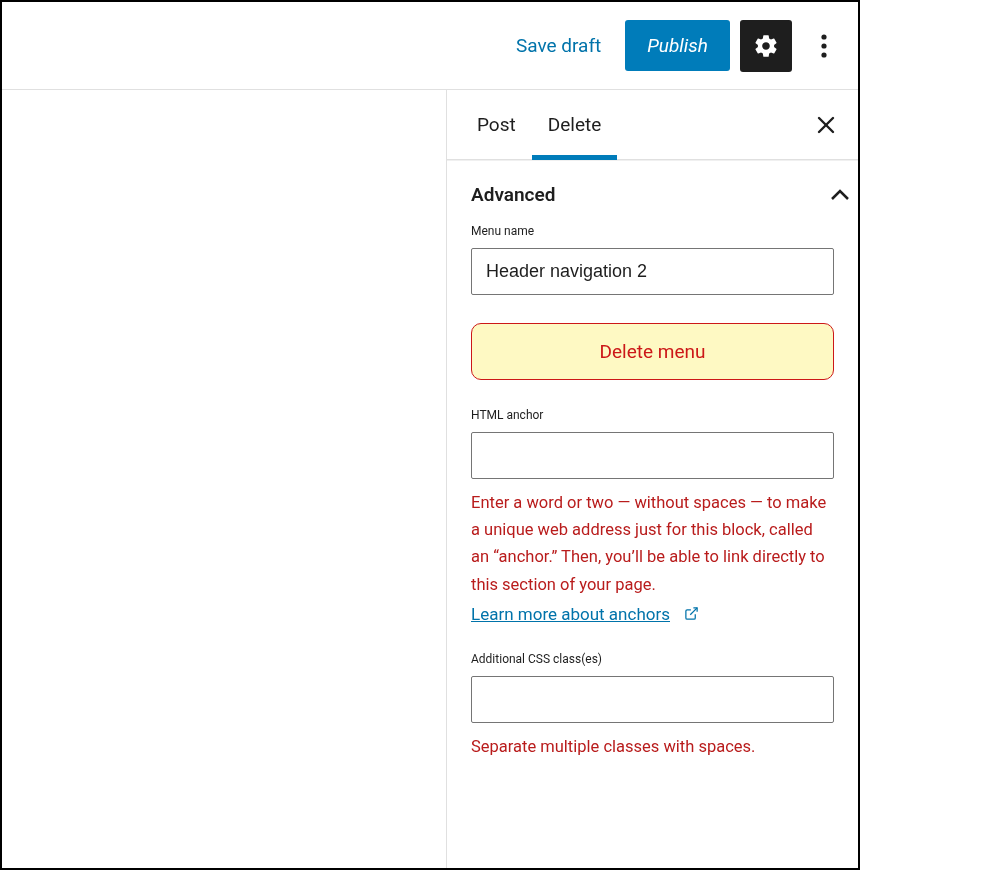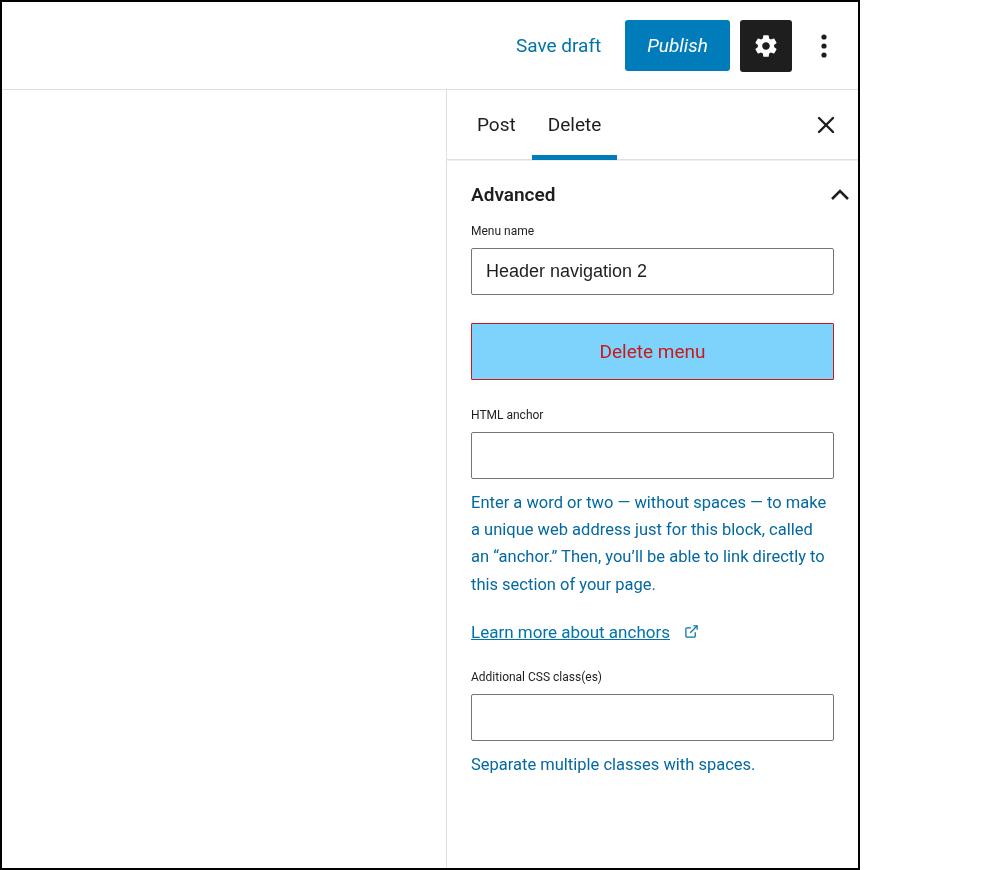--- a/index.html
+++ b/index.html
@@ -130,41 +130,41 @@
     border-radius: 2px;
     font-size: 18px;
     padding: 12px 14px;
     background: #fff;
     color: #1e1e1e;
   }
   .delete-btn {
     width: 100%;
     border: 1px solid #cc1818;
     color: #cc1818;
-    background: #7dd3fc;
+    background: #fef9c3;
     font-size: 19px;
     padding: 16px 8px;
-    border-radius: 1px;
+    border-radius: 10px;
     cursor: pointer;
     text-align: center;
   }
   .help-text {
     font-size: 16.5px;
-    color: #0369a1;
+    color: #b91c1c;
     line-height: 1.65;
     margin-top: 10px;
   }
   .learn-link {
     color: #0073aa;
     text-decoration: underline;
     font-size: 17px;
     display: inline-flex;
     align-items: center;
     gap: 14px;
-    margin-top: 24px;
+    margin-top: 6px;
     cursor: pointer;
   }
 </style>
 </head>
 <body>
 
 <div class="frame">
 
   <div class="topbar">
     <span class="link">Save draft</span>

